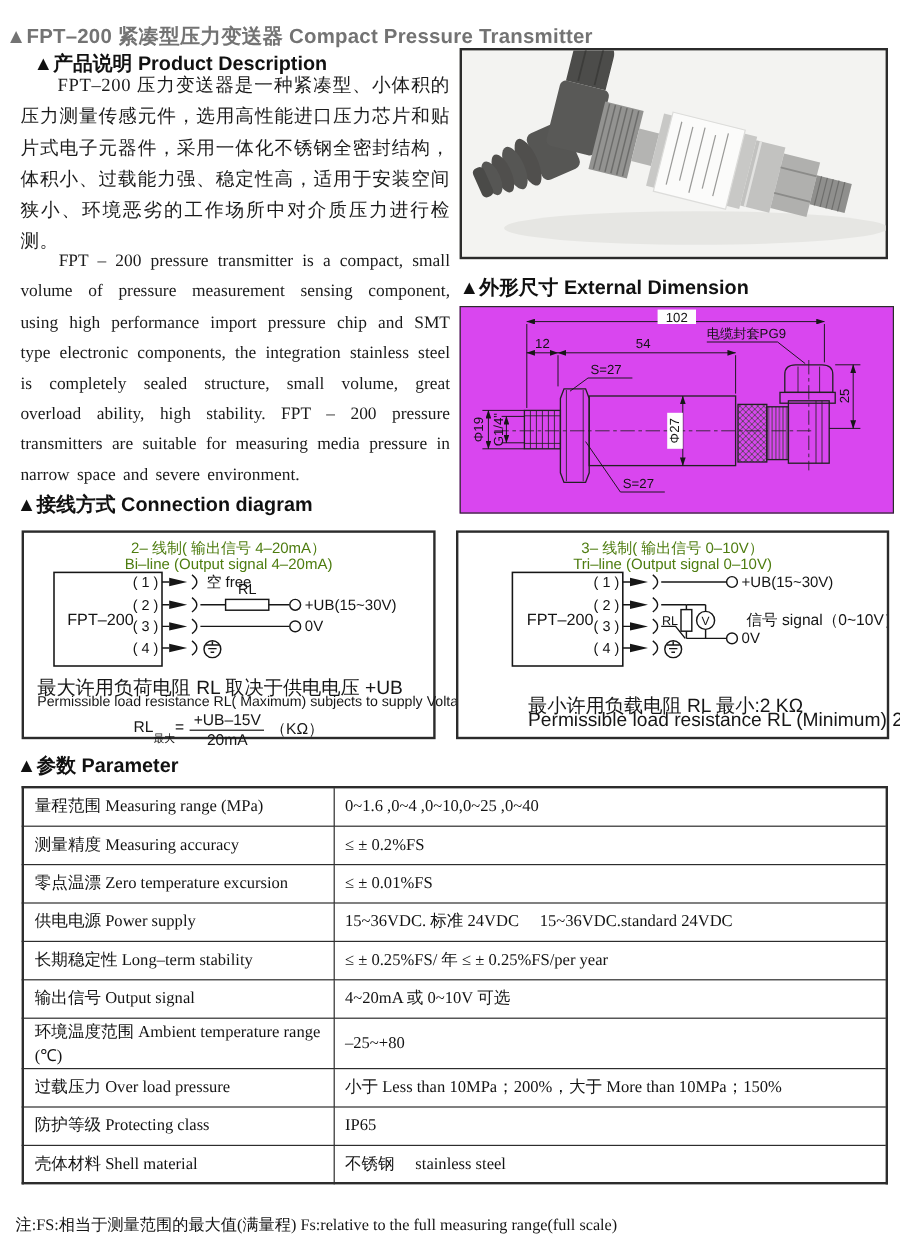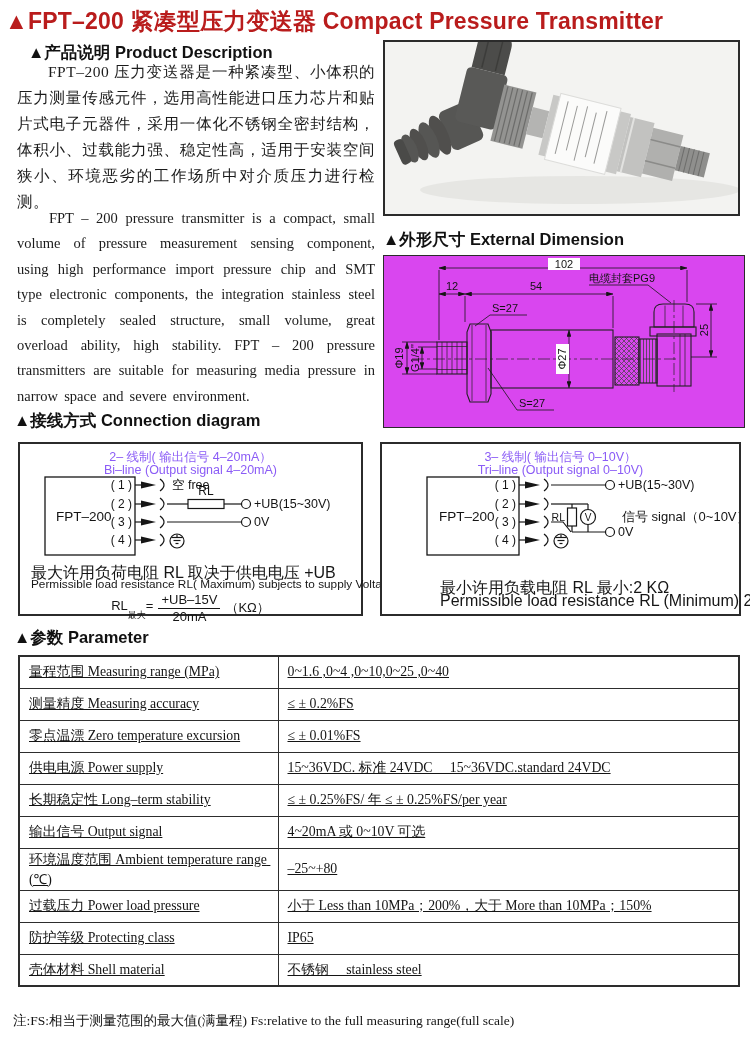--- a/index.html
+++ b/index.html
@@ -4,23 +4,23 @@
 <style>
   * { margin:0; padding:0; box-sizing:border-box; }
   html,body { background:#ffffff; }
   .page {
     position:relative; width:750px; height:1038px; background:#fff;
     color:#1b1b1b; overflow:hidden;
     font-family:"Liberation Serif", serif;
   }
   .abs { position:absolute; }
   .h-title {
-    left:5px; top:6px; width:740px;
-    font-family:"Liberation Sans", sans-serif; font-weight:bold; font-size:23px;
-    letter-spacing:0.2px; color:#b91c1c;
+    left:5px; top:19px; width:740px;
+    font-family:"Liberation Sans", sans-serif; font-weight:bold; font-size:17px;
+    letter-spacing:0.2px; color:#737373;
   }
   .h-sec {
     font-family:"Liberation Sans", sans-serif; font-weight:bold; font-size:16.5px; color:#111;
   }
   .para-cn {
     left:17px; top:59px; width:358px;
     font-size:15.5px; line-height:26px; text-align:justify; text-indent:2em;
     letter-spacing:0.5px;
   }
   .para-en {
@@ -36,21 +36,21 @@
     left:383px; top:255px; width:362px; height:173px;
     border:1.5px solid #2b2b2b; background:#d946ef;
   }
   .conn-box {
     top:442px; height:174px; border:2px solid #2b2b2b; background:#fff;
   }
   .conn-left  { left:18px;  width:345px; }
   .conn-right { left:380px; width:361px; }
   .conn-title {
     position:absolute; left:0; width:100%; text-align:center;
-    font-family:"Liberation Sans", sans-serif; font-size:12.5px; color:#8b5cf6;
+    font-family:"Liberation Sans", sans-serif; font-size:12.5px; color:#4d7c0f;
   }
   .conn-note {
     position:absolute; font-family:"Liberation Sans", sans-serif; font-size:16px; color:#161616;
     white-space:nowrap;
   }
   .formula {
     position:absolute; left:0; right:0; top:141px; width:fit-content; margin:0 auto;
     font-family:"Liberation Sans", sans-serif; font-size:13px; color:#161616;
     display:flex; align-items:center; gap:3px;
   }
@@ -58,21 +58,21 @@
   .frac { display:inline-block; text-align:center; line-height:1.05; margin:8px 2px; }
   .frac .num { display:block; border-bottom:1.3px solid #161616; padding:0 3px 1px; }
   .frac .den { display:block; padding-top:1px; }
   table.params {
     position:absolute; left:18px; top:655px; width:722px;
     border-collapse:collapse; table-layout:fixed;
     font-size:13.8px; color:#141414;
   }
   table.params td {
     border:1px solid #2d2d2d; height:32px; padding:2px 6px 2px 9px;
-    vertical-align:middle; white-space:pre-wrap;text-decoration:underline;
+    vertical-align:middle; white-space:pre-wrap;
   }
   table.params { border:2px solid #2d2d2d; }
   td.c1 { width:259px; }
   .footnote {
     left:13px; top:1012px; width:730px; font-size:13.5px; color:#141414;
   }
   svg text { fill:#141414; }
   .dim-text { font-family:"Liberation Sans", sans-serif; font-size:11px; }
   .wire-text { font-family:"Liberation Sans", sans-serif; font-size:12.5px; }
   .pin-text { font-family:"Liberation Sans", sans-serif; font-size:12px; }
@@ -377,21 +377,21 @@
         </tr>
     <tr>
           <td class="c1">输出信号 Output signal</td>
           <td>4~20mA 或 0~10V 可选</td>
         </tr>
     <tr>
           <td class="c1">环境温度范围 Ambient temperature range (℃)</td>
           <td>–25~+80</td>
         </tr>
     <tr>
-          <td class="c1">过载压力 Power load pressure</td>
+          <td class="c1">过载压力 Over load pressure</td>
           <td>小于 Less than 10MPa；200%，大于 More than 10MPa；150%</td>
         </tr>
     <tr>
           <td class="c1">防护等级 Protecting class</td>
           <td>IP65</td>
         </tr>
     <tr>
           <td class="c1">壳体材料 Shell material</td>
           <td>不锈钢　 stainless steel</td>
         </tr>

